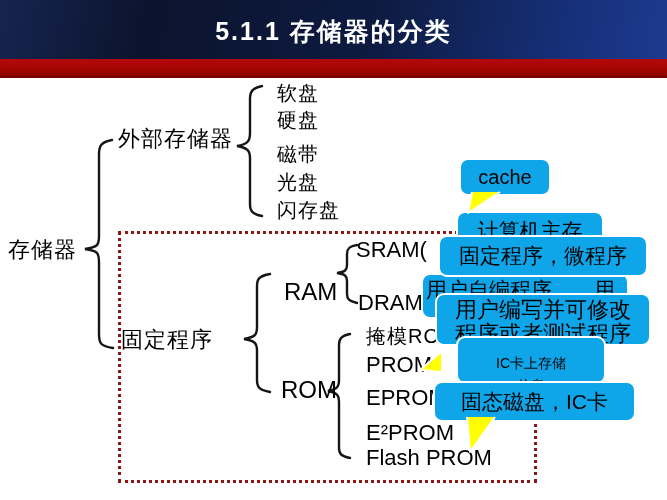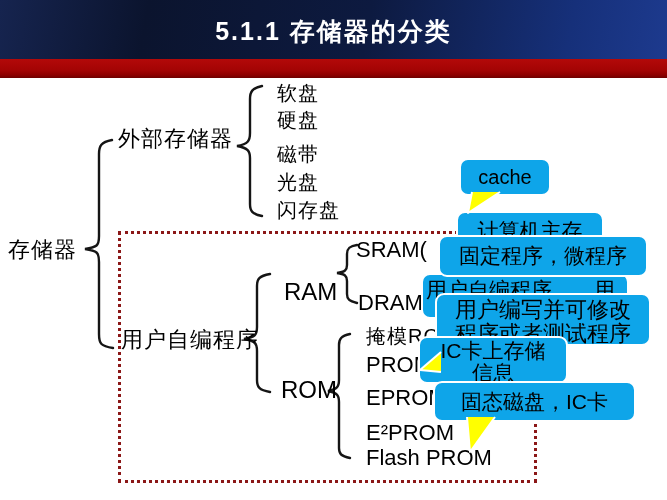--- a/index.html
+++ b/index.html
@@ -61,21 +61,21 @@
 
   <div class="lab cjk" style="left:8px;top:238px;">存储器</div>
   <div class="lab cjk" style="left:118px;top:127px;">外部存储器</div>
 
   <div class="lab cjk-s" style="left:277px;top:83px;">软盘</div>
   <div class="lab cjk-s" style="left:277px;top:110px;">硬盘</div>
   <div class="lab cjk-s" style="left:277px;top:144px;">磁带</div>
   <div class="lab cjk-s" style="left:277px;top:172px;">光盘</div>
   <div class="lab cjk-s" style="left:277px;top:200px;">闪存盘</div>
 
-  <div class="lab cjk" style="left:121px;top:328px;">用户自编程序</div>
+  <div class="lab cjk" style="left:121px;top:328px;">固定程序</div>
 
   <div class="lab lat-b" style="left:284px;top:261px;margin-top:18px;">RAM</div>
   <div class="lab lat" style="left:358px;top:291px;">DRAM</div>
   <div class="lab lat" style="left:356px;top:238px;">SRAM(</div>
 
   <div class="lab lat-b" style="left:281px;top:377px;">ROM</div>
   <div class="lab cjk-s" style="left:366px;top:326px;">掩模ROM</div>
   <div class="lab lat" style="left:366px;top:353px;">PROM</div>
   <div class="lab lat" style="left:366px;top:386px;">EPROM</div>
   <div class="lab lat" style="left:366px;top:421px;">E²PROM</div>
@@ -85,21 +85,21 @@
 
   <div class="callout" style="left:421px;top:273px;width:208px;height:46px;z-index:5;font-size:21px;padding:1px 3px;text-align:left;">用户自编程序，　用</div>
 
   <div class="callout" style="left:438px;top:235px;width:210px;height:42px;z-index:6;font-size:21px;line-height:38px;">固定程序，微程序</div>
 
   <div class="callout" style="left:435px;top:293px;width:216px;height:53px;z-index:7;font-size:22px;line-height:24px;padding-top:3px;">
     <span class="co-line">用户编写并可修改</span>
     <span class="co-line">程序或者测试程序</span>
   </div>
 
-  <div class="callout" style="left:418px;top:336px;width:150px;height:48px;z-index:8;font-size:21px;line-height:22px;padding-top:2px;">
+  <div class="callout" style="left:456px;top:336px;width:150px;height:48px;z-index:8;font-size:14px;line-height:22px;padding-top:14px;">
     <span class="co-line">IC卡上存储</span>
     <span class="co-line">信息</span>
   </div>
   <svg class="tail" width="667" height="500" viewBox="0 0 667 500" style="z-index:8;">
     <path d="M 441 352 L 420 370 L 441 372" fill="#ffff00" stroke="#ffffff" stroke-width="2" stroke-linejoin="round"></path>
   </svg>
 
   <div class="callout" style="left:433px;top:381px;width:203px;height:41px;z-index:9;font-size:21px;line-height:37px;">固态磁盘，IC卡</div>
   <svg class="tail" width="667" height="500" viewBox="0 0 667 500" style="z-index:9;">
     <path d="M 467 417 L 470 452 L 495 417" fill="#ffff00" stroke="#ffffff" stroke-width="2" stroke-linejoin="round"></path>

